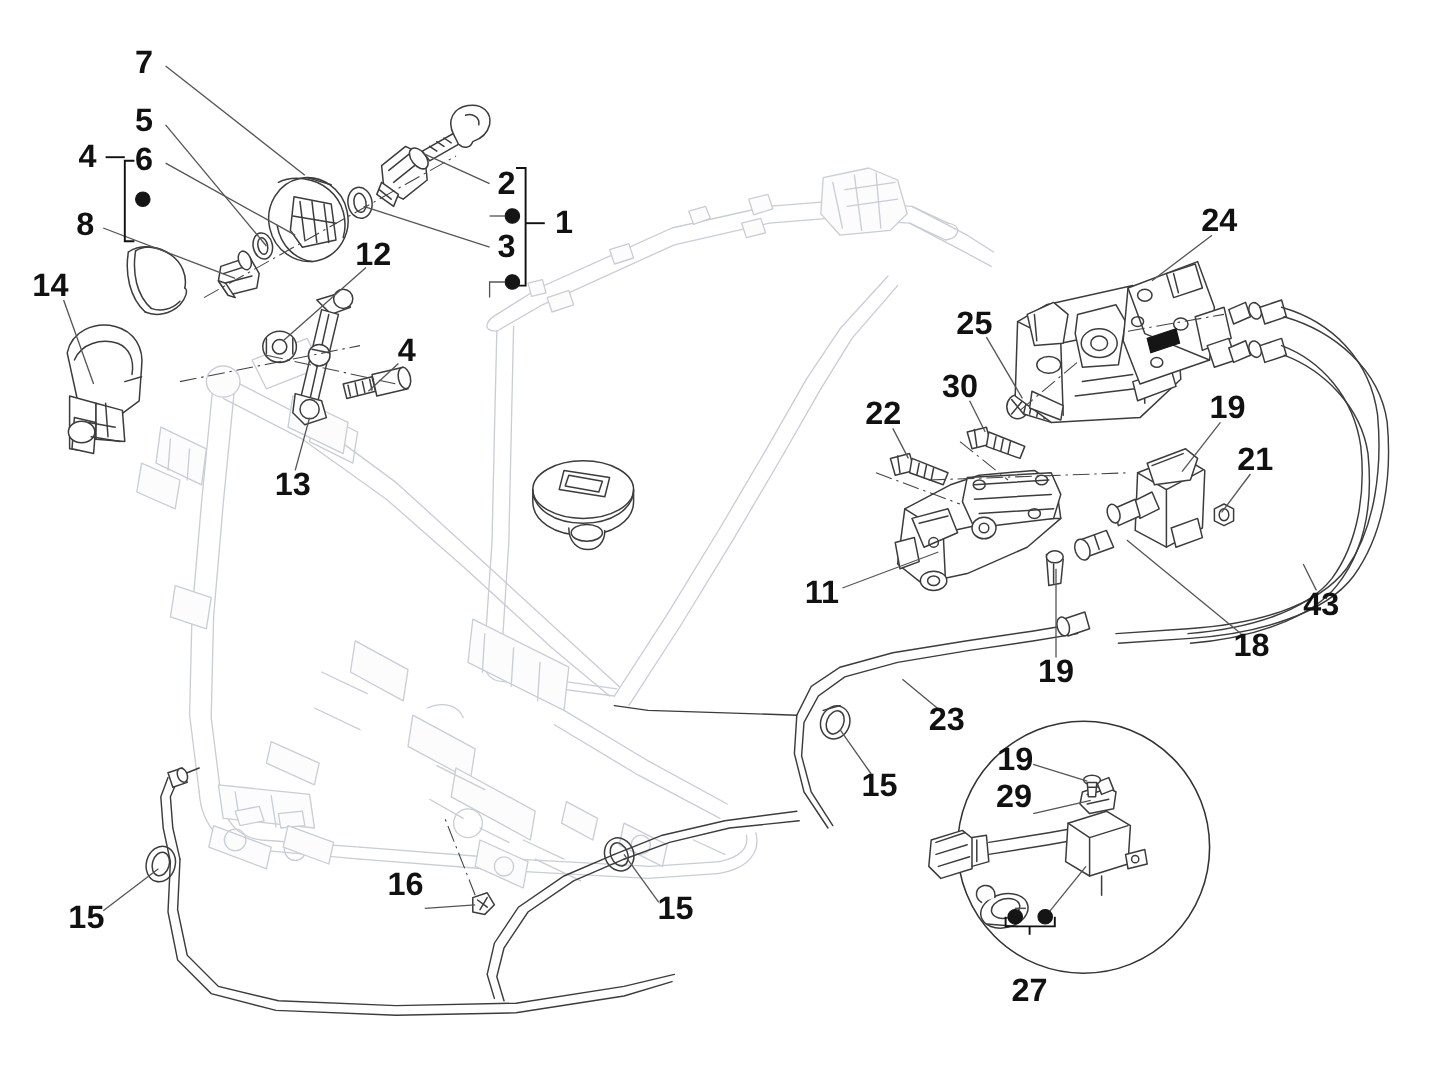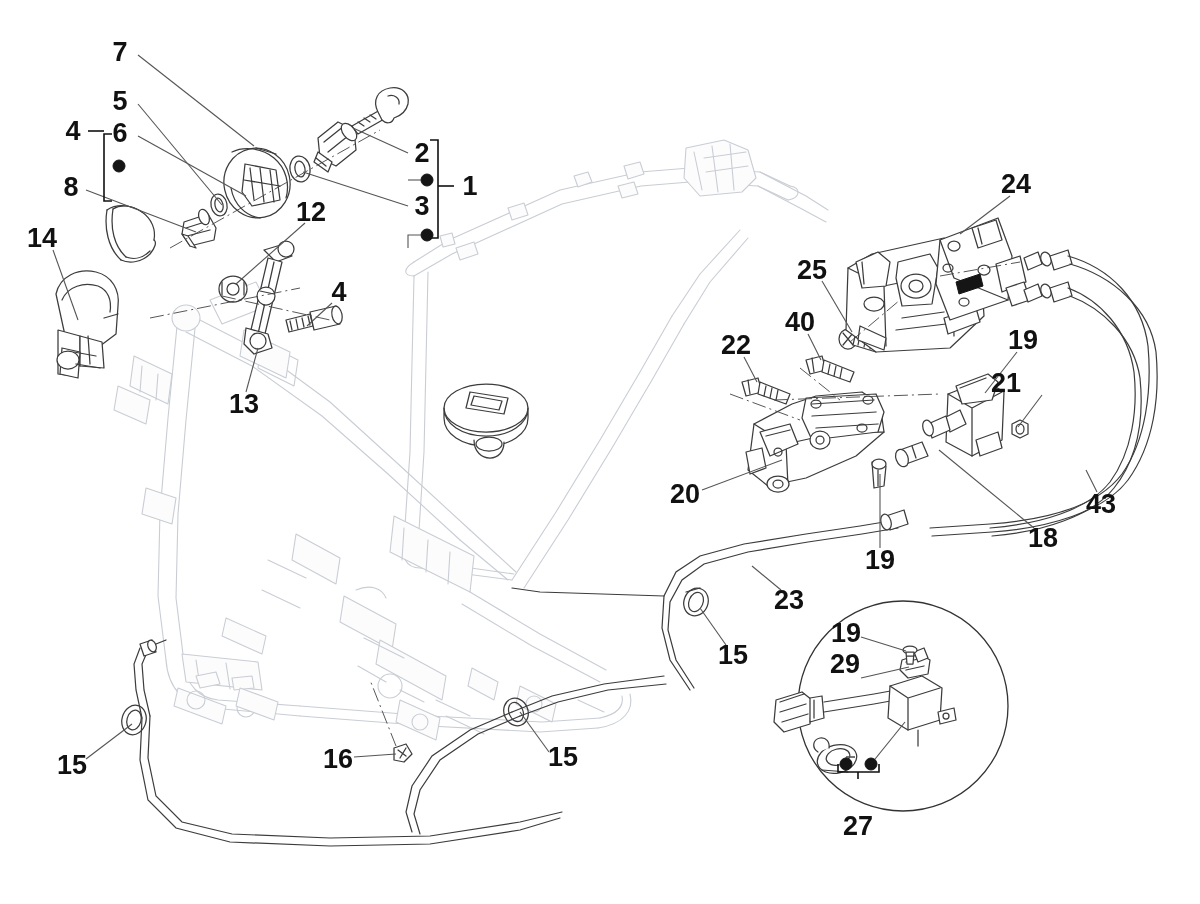--- a/index.html
+++ b/index.html
@@ -487,32 +487,32 @@
 <div class="lbl" style="left:73px;top:131px">4</div>
 <div class="lbl" style="left:120px;top:133px">6</div>
 <div class="lbl" style="left:71px;top:187px">8</div>
 <div class="lbl" style="left:42px;top:238px">14</div>
 <div class="lbl" style="left:422px;top:153px">2</div>
 <div class="lbl" style="left:422px;top:206px">3</div>
 <div class="lbl" style="left:470px;top:186px">1</div>
 <div class="lbl" style="left:311px;top:212px">12</div>
 <div class="lbl" style="left:339px;top:292px">4</div>
 <div class="lbl" style="left:244px;top:404px">13</div>
-<div class="lbl" style="left:685px;top:494px">20</div>
+<div class="lbl" style="left:685px;top:494px">11</div>
 <div class="lbl" style="left:736px;top:345px">22</div>
-<div class="lbl" style="left:800px;top:322px">40</div>
+<div class="lbl" style="left:800px;top:322px">30</div>
 <div class="lbl" style="left:812px;top:270px">25</div>
 <div class="lbl" style="left:1016px;top:184px">24</div>
 <div class="lbl" style="left:1023px;top:340px">19</div>
-<div class="lbl" style="left:1006px;top:383px">21</div>
+<div class="lbl" style="left:1046px;top:383px">21</div>
 <div class="lbl" style="left:1101px;top:504px">43</div>
 <div class="lbl" style="left:1043px;top:538px">18</div>
 <div class="lbl" style="left:880px;top:560px">19</div>
 <div class="lbl" style="left:789px;top:600px">23</div>
 <div class="lbl" style="left:733px;top:655px">15</div>
 <div class="lbl" style="left:563px;top:757px">15</div>
 <div class="lbl" style="left:72px;top:765px">15</div>
-<div class="lbl" style="left:338px;top:759px">16</div>
+<div class="lbl" style="left:338px;top:737px">16</div>
 <div class="lbl" style="left:846px;top:633px">19</div>
 <div class="lbl" style="left:845px;top:664px">29</div>
 <div class="lbl" style="left:858px;top:826px">27</div>
 
 </div>
 
 </body></html>

